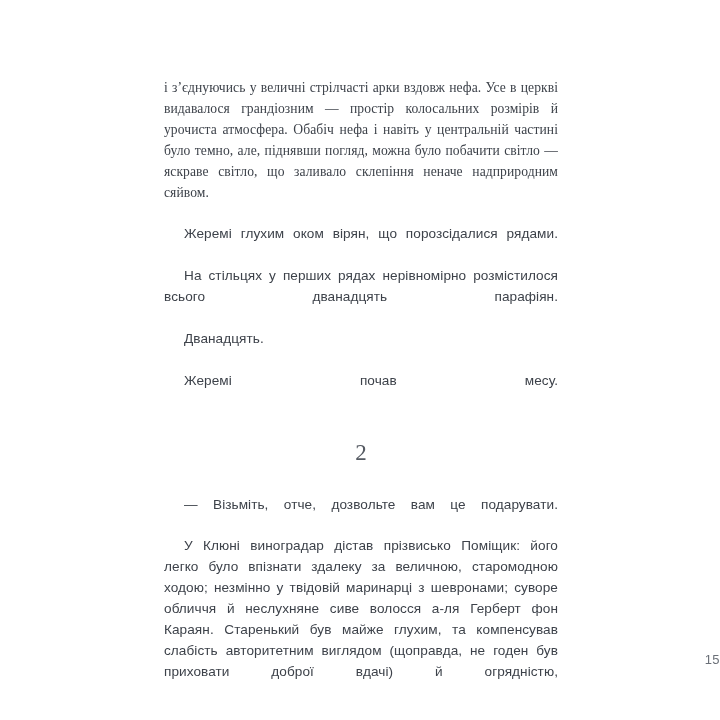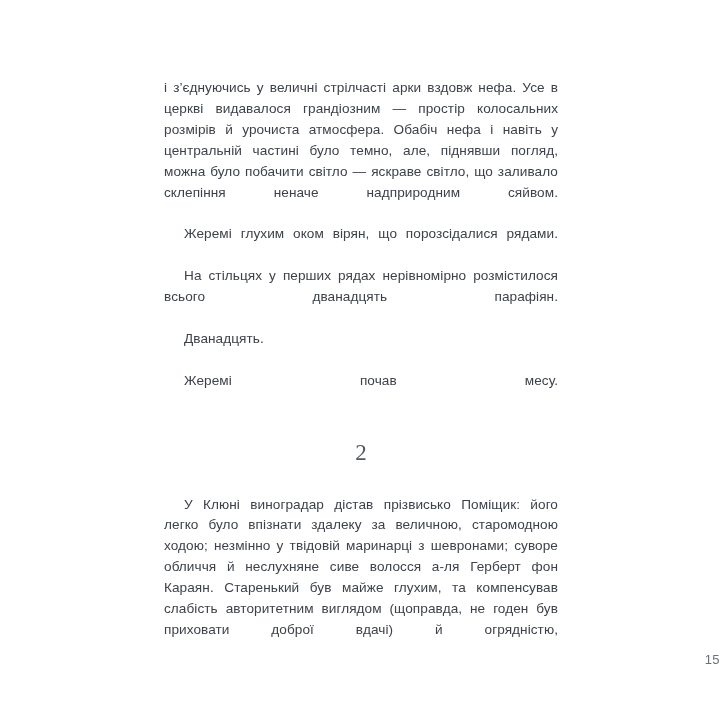--- a/index.html
+++ b/index.html
@@ -35,20 +35,21 @@
     word-spacing: 0.01em;
     -webkit-font-smoothing: antialiased;
   }
 
   .para.indent {
     text-indent: 20px;
   }
 
   .para.no-indent {
     text-indent: 0;
+    font-family: Liberation Serif, serif;
   }
 
   
   .para::after {
     content: "";
     display: inline-block;
     width: 100%;
   }
 
   .chapter-heading {
@@ -96,20 +97,21 @@
     <p class="para indent">Жеремі почав месу.</p>
 
     <div class="spacer-before-chapter"></div>
 
     <h2 class="chapter-heading">2</h2>
 
     <div class="spacer-after-chapter"></div>
 
 
 
+    <p class="para indent">— Візьміть, отче, дозвольте вам це подарувати.</p>
 
     <p class="para indent">У Клюні виноградар дістав прізвисько Поміщик: його легко було впізнати здалеку за величною, старомодною ходою; незмінно у твідовій маринарці з шевронами; суворе обличчя й неслухняне сиве волосся а-ля Герберт фон Караян. Старенький був майже глухим, та компенсував слабість авторитетним виглядом (щоправда, не годен був приховати доброї вдачі) й огрядністю,</p>
 
   </div>
 
   <div class="page-number">15</div>
 
 </div>
 
 </body></html>

